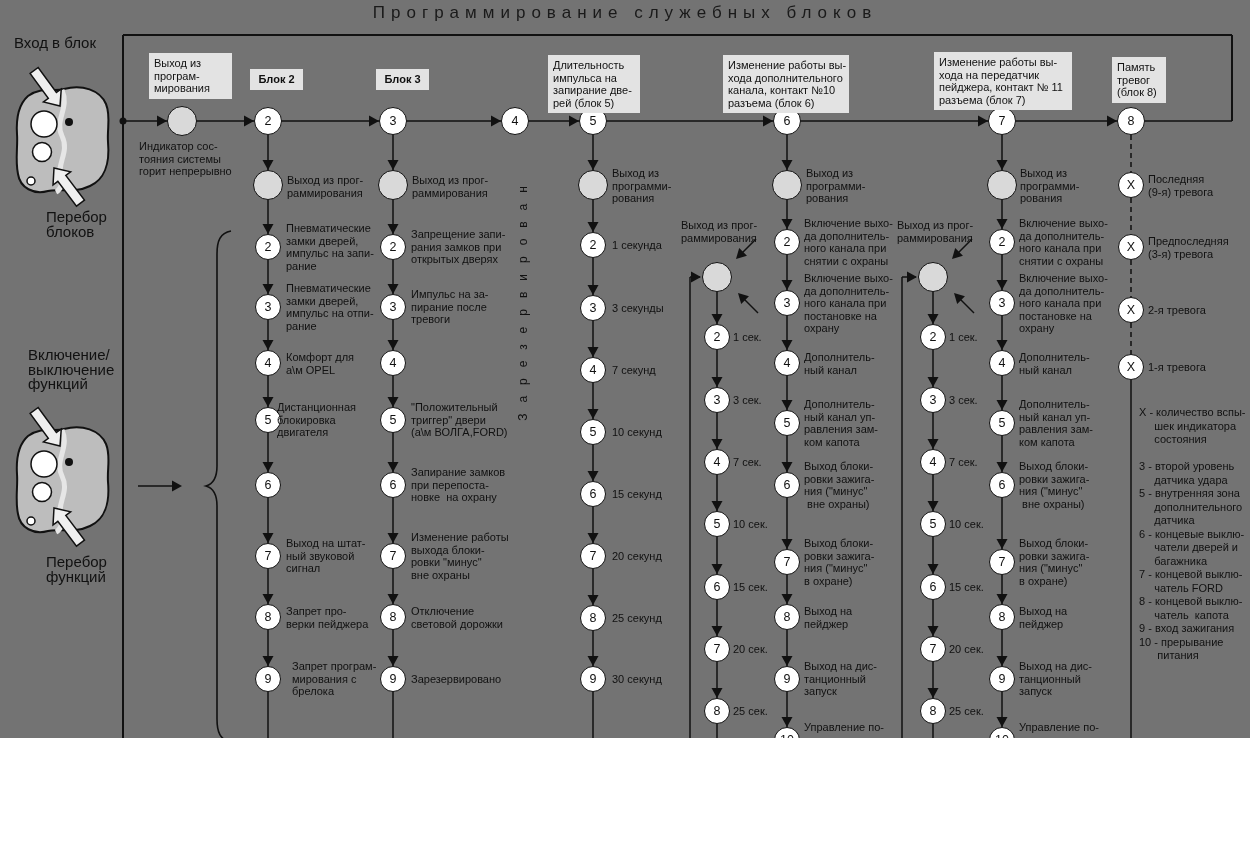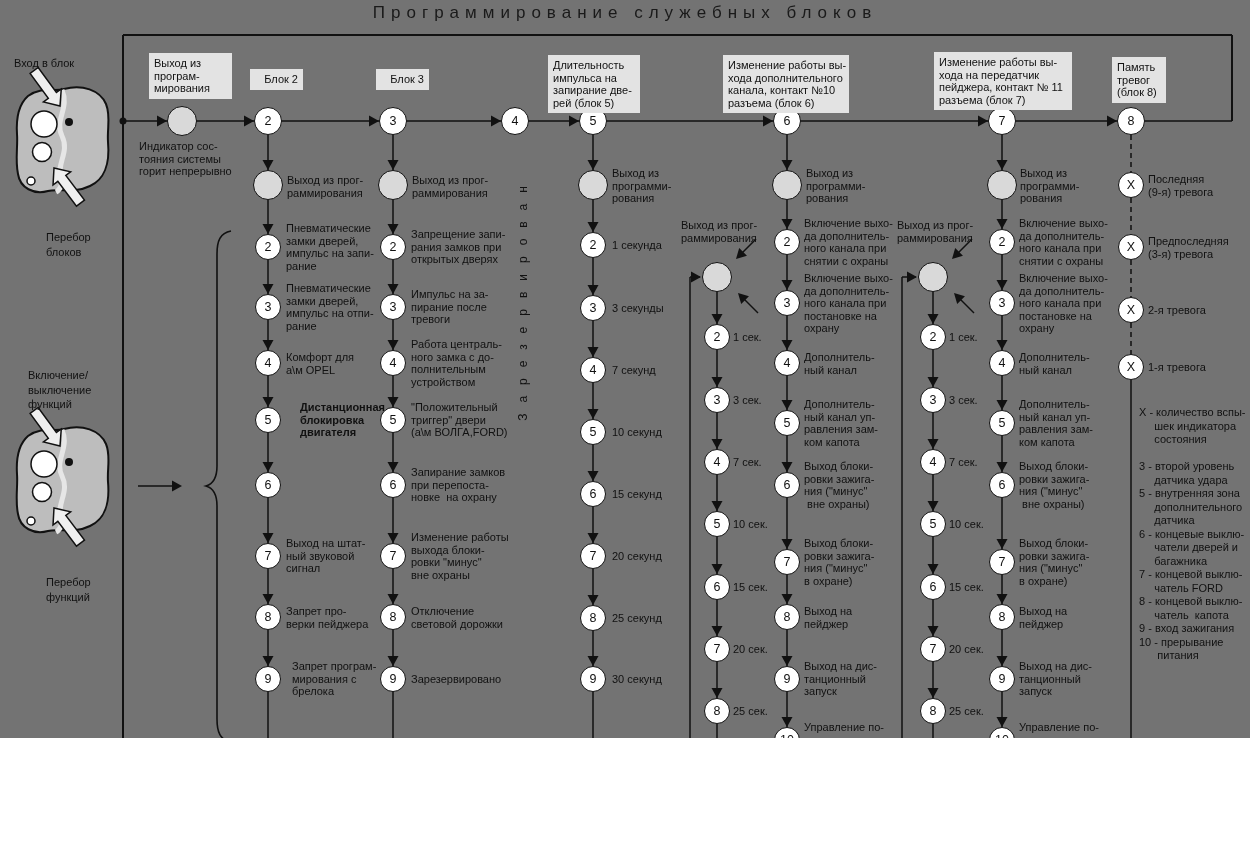--- a/index.html
+++ b/index.html
@@ -3,25 +3,25 @@
 <meta charset="utf-8">
 <style>
   html,body{margin:0;padding:0;background:#fff;}
   #stage{position:relative;width:1250px;height:738px;background:#737373;overflow:hidden;
          font-family:"Liberation Sans","DejaVu Sans",sans-serif;color:#111;}
   #wires{position:absolute;left:0;top:0;}
   #title{position:absolute;left:0;top:3px;width:1250px;text-align:center;
          font-size:17px;letter-spacing:6px;white-space:nowrap;color:#1a1a1a;}
   .lbl{position:absolute;font-size:11px;line-height:12.5px;white-space:pre;color:#111;}
   .lbl.ctr{transform:translateY(-50%);}
-  .lbl.big{font-size:11px;line-height:14.5px;margin-top:20px;}
+  .lbl.big{font-size:15px;line-height:14.5px;}
   .lbl.pre{line-height:13.5px;}
   .hdr{position:absolute;background:#e3e3e3;font-size:11px;line-height:12.5px;
        padding:4px 5px;white-space:pre;color:#111;}
-  .hdr.tc{text-align:right;}
+  .hdr.tc{text-align:center;font-weight:bold;}
   .circ{position:absolute;border:1.5px solid #111;border-radius:50%;background:#fff;
         display:flex;align-items:center;justify-content:center;font-size:12.5px;color:#111;
         box-sizing:border-box;}
   .circ.gray{background:#d9d9d9;}
   .vlbl{position:absolute;transform:translate(-50%,-50%) rotate(-90deg);white-space:nowrap;
         font-size:12px;letter-spacing:11px;color:#111;}
   .fobbody{fill:#bdbdbd;stroke:#111;stroke-width:2;}
   .fobwave{fill:none;stroke:#e6e6e6;stroke-width:5;}
   .fobbtn{fill:#fff;stroke:#111;stroke-width:1.5;}
   .oarrow{fill:#efefef;stroke:#111;stroke-width:1.5;}
@@ -270,21 +270,21 @@
 рание</div>
     <div class="circ" style="left: 255px; top: 294px; width: 26px; height: 26px;">3</div>
     <div class="lbl ctr" style="left: 286px; top: 307px;">Пневматические
 замки дверей,
 импульс на отпи-
 рание</div>
     <div class="circ" style="left: 255px; top: 350px; width: 26px; height: 26px;">4</div>
     <div class="lbl ctr" style="left: 286px; top: 363px;">Комфорт для
 а\м OPEL</div>
     <div class="circ" style="left: 255px; top: 407px; width: 26px; height: 26px;">5</div>
-    <div class="lbl ctr" style="left: 300px; top: 420px; font-weight: bold;">Дистанционная
+    <div class="lbl ctr" style="left: 277px; top: 420px;">Дистанционная
 блокировка
 двигателя</div>
     <div class="circ" style="left: 255px; top: 472px; width: 26px; height: 26px;">6</div>
     <div class="circ" style="left: 255px; top: 543px; width: 26px; height: 26px;">7</div>
     <div class="lbl ctr" style="left: 286px; top: 556px;">Выход на штат-
 ный звуковой
 сигнал</div>
     <div class="circ" style="left: 255px; top: 604px; width: 26px; height: 26px;">8</div>
     <div class="lbl ctr" style="left: 286px; top: 617px;">Запрет про-
 верки пейджера</div>
@@ -297,24 +297,20 @@
 раммирования</div>
     <div class="circ" style="left: 380px; top: 234px; width: 26px; height: 26px;">2</div>
     <div class="lbl ctr" style="left: 411px; top: 247px;">Запрещение запи-
 рания замков при
 открытых дверях</div>
     <div class="circ" style="left: 380px; top: 294px; width: 26px; height: 26px;">3</div>
     <div class="lbl ctr" style="left: 411px; top: 307px;">Импульс на за-
 пирание после
 тревоги</div>
     <div class="circ" style="left: 380px; top: 350px; width: 26px; height: 26px;">4</div>
-    <div class="lbl ctr" style="left: 411px; top: 363px;">Работа централь-
-ного замка с до-
-полнительным
-устройством</div>
     <div class="circ" style="left: 380px; top: 407px; width: 26px; height: 26px;">5</div>
     <div class="lbl ctr" style="left: 411px; top: 420px;">"Положительный
 триггер" двери
 (а\м ВОЛГА,FORD)</div>
     <div class="circ" style="left: 380px; top: 472px; width: 26px; height: 26px;">6</div>
     <div class="lbl ctr" style="left: 411px; top: 485px;">Запирание замков
 при перепоста-
 новке  на охрану</div>
     <div class="circ" style="left: 380px; top: 543px; width: 26px; height: 26px;">7</div>
     <div class="lbl ctr" style="left: 411px; top: 556px;">Изменение работы

